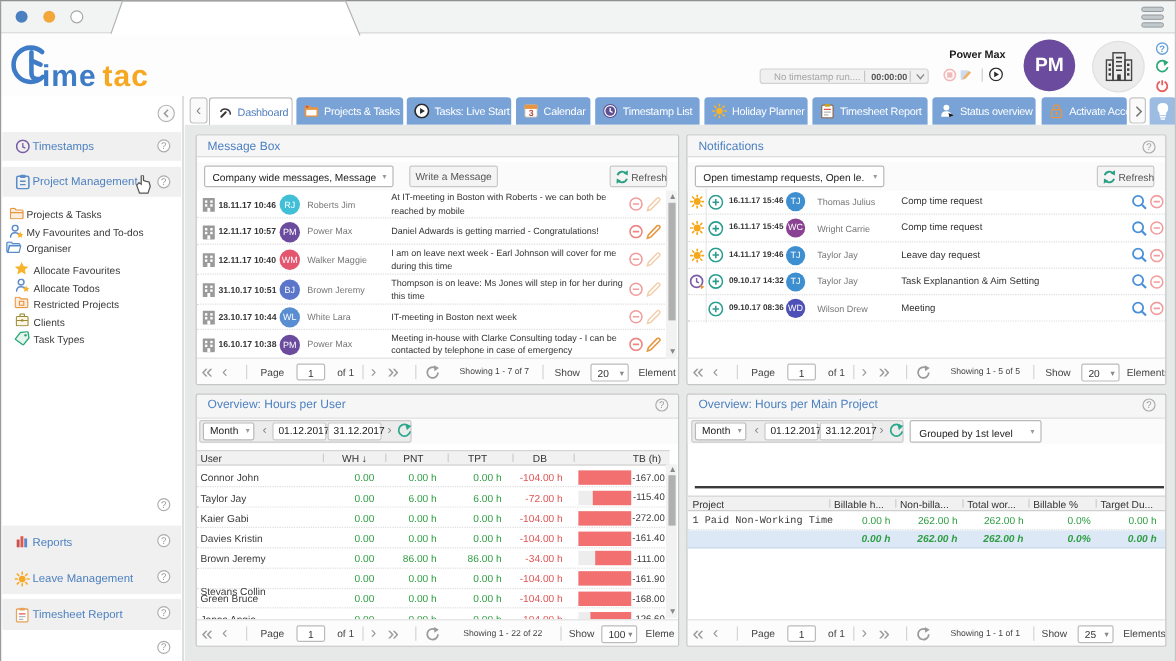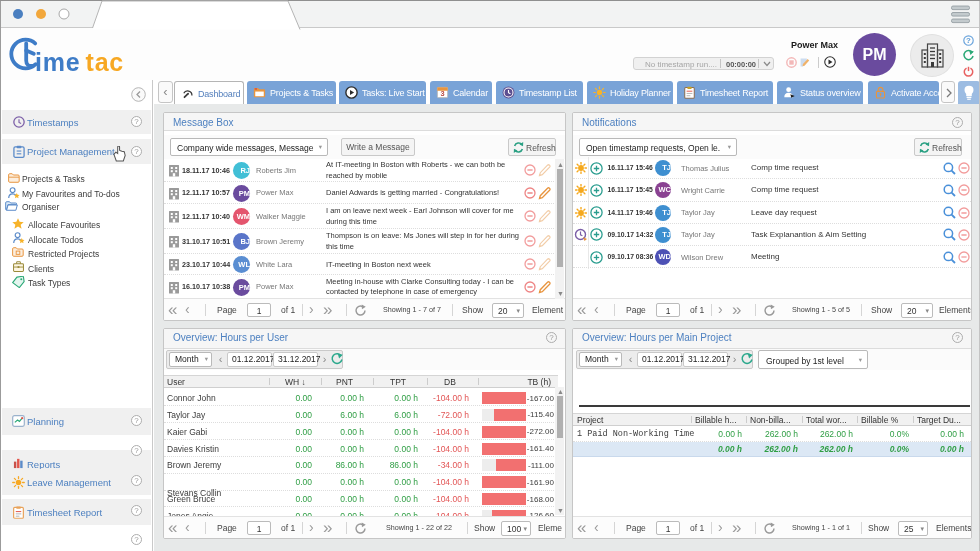--- a/index.html
+++ b/index.html
@@ -35,21 +35,21 @@
 .toolbar { position:absolute; left:0; top:22px; right:0; height:26px; background:#fbfbfb; }
 .btn { position:absolute; background:#f4f4f4; border:1px solid #c9c9c9; border-radius:2px; color:#555; font-size:8.5px; }
 .sel { position:absolute; background:#fff; border:1px solid #b9b9b9; border-radius:2px; color:#222; font-size:9px; }
 .sel .chev { position:absolute; right:5px; top:4px; color:#999; font-size:6.5px; }
 .pfoot { position:absolute; left:0; right:0; bottom:0; height:22px; background:#fcfcfc; border-top:1px solid #e2e2e2; color:#555; font-size:8.5px; }
 .green { color:#2f9e44; }
 .red { color:#e25555; }
 .mrow { position:absolute; left:0; width:392px; border-bottom:1px dotted #ddd; }
 .nrow { position:absolute; left:0; width:400px; border-bottom:1px dotted #ddd; }
 .mdate { position:absolute; font-size:7.2px; font-weight:bold; color:#333; white-space:nowrap; }
-.mava { position:absolute; border-radius:50%; color:#fff; font-weight:bold; text-align:right; }
+.mava { position:absolute; border-radius:50%; color:#fff; font-weight:normal; text-align:center; }
 .mname { position:absolute; font-size:7.5px; color:#777; white-space:nowrap; }
 .mtext { position:absolute; font-size:7.5px; color:#333; line-height:10.5px; white-space:nowrap; }
 .ntext { position:absolute; font-size:8px; color:#333; white-space:nowrap; }
 .ic-minus { position:absolute; width:12px; height:12px; }
 .ic-pen { position:absolute; width:13px; height:13px; }
 .trow { position:absolute; left:0; border-bottom:1px dotted #ddd; }
 .cell { position:absolute; font-size:8.5px; color:#3b3b3b; white-space:nowrap; }
 .cellr { position:absolute; font-size:8.5px; text-align:right; white-space:nowrap; }
 .thead { position:absolute; left:0; background:#f1f1f1; border-top:1px solid #d5d5d5; border-bottom:1px solid #cfcfcf; }
 .th { position:absolute; font-size:8.5px; color:#333; white-space:nowrap; }
@@ -235,30 +235,22 @@
       <rect x="5" y="5.6" width="2" height="2" fill="#9a8a3a"></rect>
     </svg>
     <div class="titem" style="left:28px;top:183.5px;">Clients</div>
     <svg class="abs" style="left:12px;top:196px;" width="13" height="12" viewBox="0 0 14 13">
       <path d="M6 1 L12 1 Q13 1 13 2 L13 7 L7 12.6 L0.6 6.3 Z" fill="#e4f5ef" stroke="#2aa876" stroke-width="1.2" transform="rotate(-8 7 6)"></path>
       <circle cx="10" cy="3.6" r="1.1" fill="#2aa876"></circle>
     </svg>
     <div class="titem" style="left:28px;top:198px;">Task Types</div>
   </div>
 
-  <div class="srow" style="top:328px;height:26.5px;">
-    <svg class="abs" style="left:10px;top:7px;" width="13" height="12" viewBox="0 0 14 13">
-      <rect x="0.7" y="0.7" width="12.6" height="11.6" rx="2" fill="#fff" stroke="#9ab2cc" stroke-width="1.3"></rect>
-      <path d="M3 8 L6 5.5 L8 7 L11 3.5" fill="none" stroke="#2aa876" stroke-width="1.3"></path>
-      <circle cx="11" cy="3.5" r="1.2" fill="#e2574c"></circle>
-    </svg>
-    <span class="lbl" style="top:8px;">Planning</span>
-  </div>
   <div class="qm" style="left:131px;top:335px;">?</div>
-  <div class="srow" style="top:370px;height:33px;text-align:right;">
+  <div class="srow" style="top:358px;height:33px;text-align:right;">
     <svg class="abs" style="left:11px;top:7px;" width="12" height="12" viewBox="0 0 13 13">
       <rect x="1" y="5" width="2.6" height="7" fill="#c9524a"></rect>
       <rect x="4.4" y="2" width="2.6" height="10" fill="#e2574c"></rect>
       <rect x="7.8" y="4" width="2.6" height="8" fill="#5b8bc9"></rect>
     </svg>
     <span class="lbl" style="top:9px;">Reports</span>
   </div>
   <div class="qm" style="left:131px;top:365px;">?</div>
   <div class="srow" style="top:388.5px;height:26.5px;">
     <svg class="abs" style="left:10px;top:7px;" width="13" height="13" viewBox="0 0 14 14">

